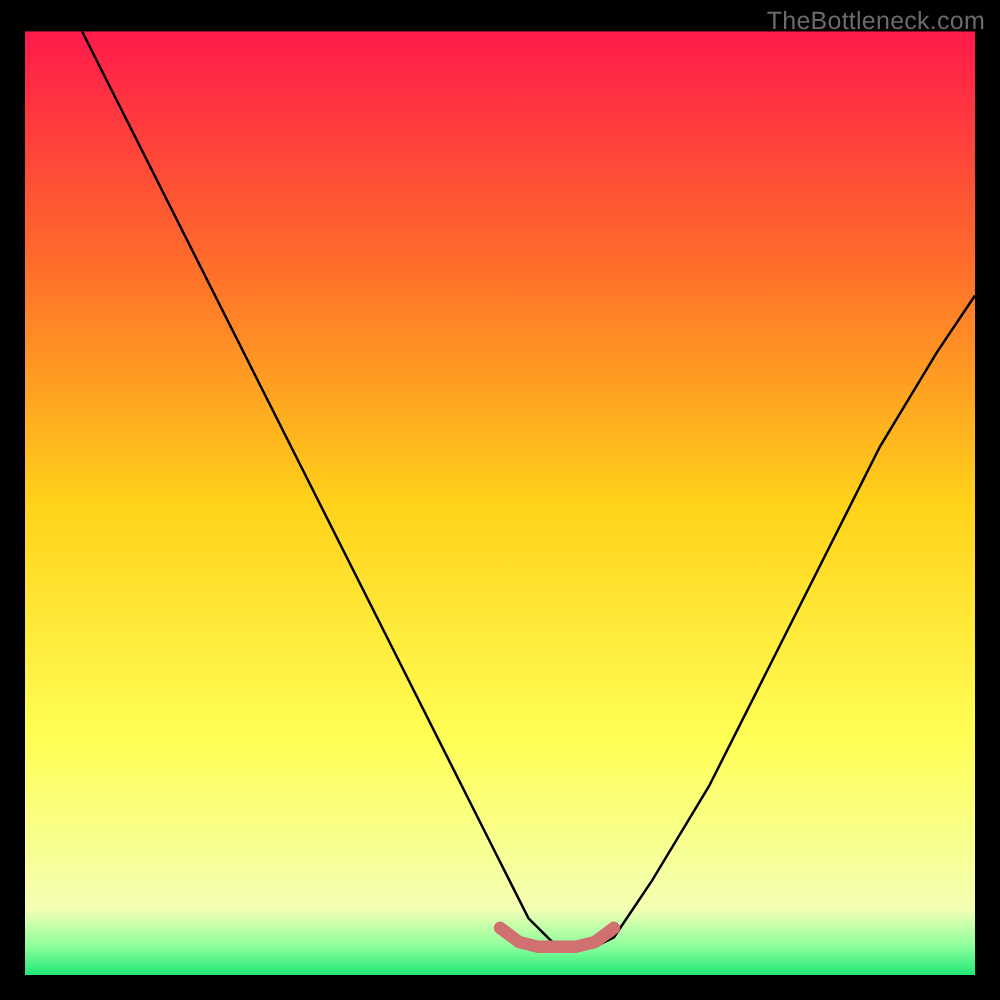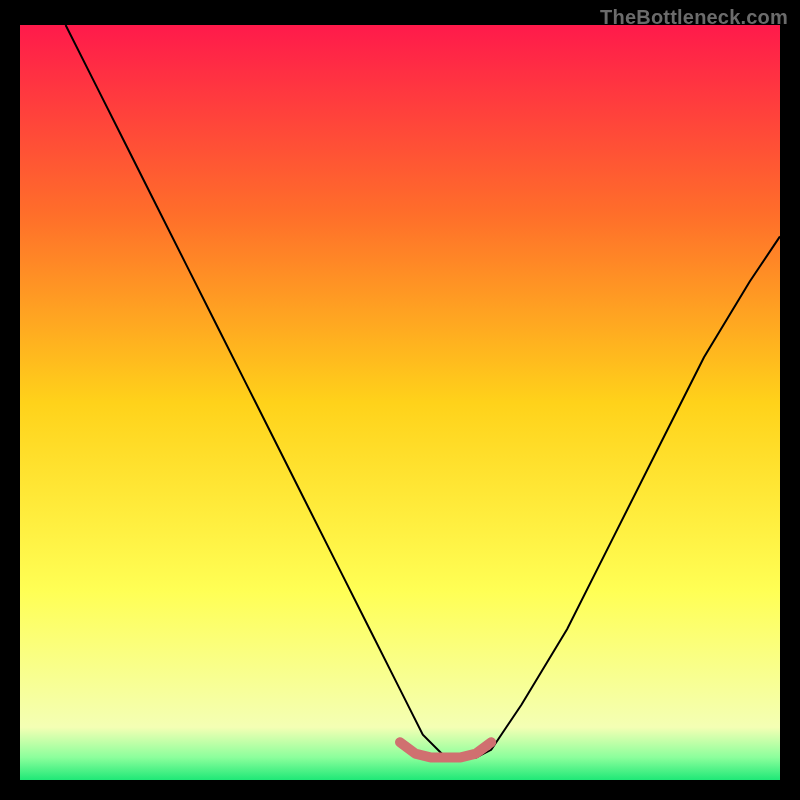--- a/index.html
+++ b/index.html
@@ -25,21 +25,21 @@
     top: 0;
     width: 760px;
     height: 755px;
   }
   .watermark {
     position: absolute;
     right: 12px;
     top: 6px;
     color: #6b6b6b;
     font-size: 20px;
-    font-weight: 700;
+    font-weight: 400;
     letter-spacing: 0.2px;
   }
 </style>
 </head>
 <body>
 
 <div class="watermark">TheBottleneck.com</div>
 
 <div class="frame">
   <svg class="plot-area" viewBox="0 0 760 755" preserveAspectRatio="none">

